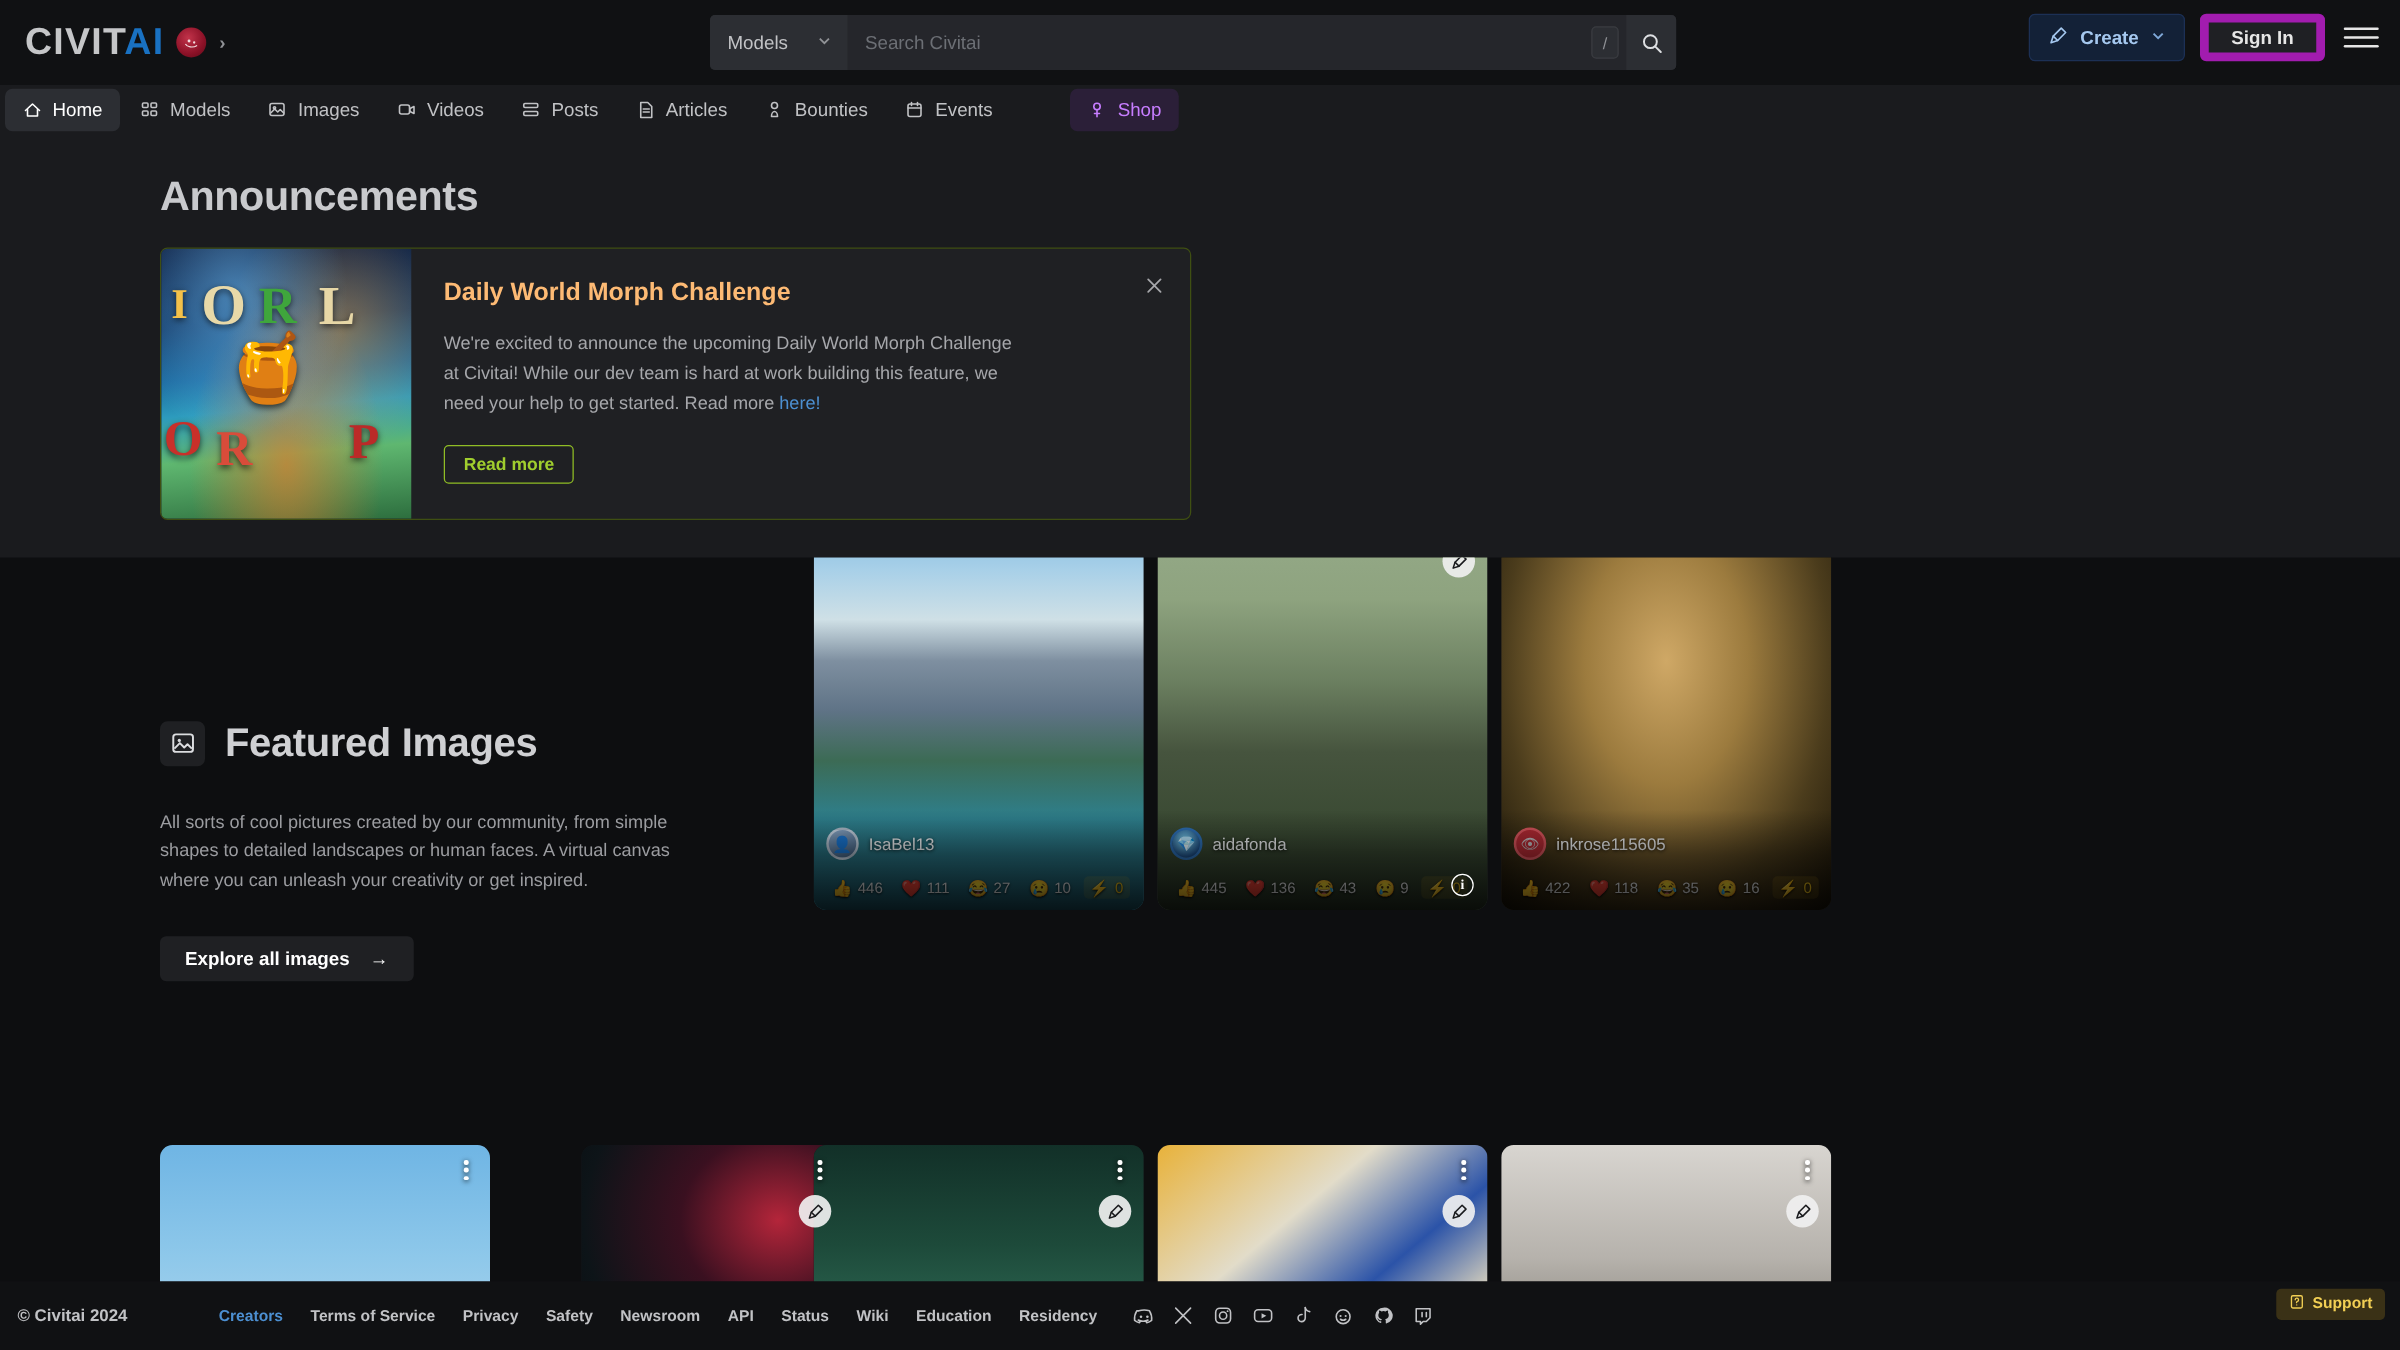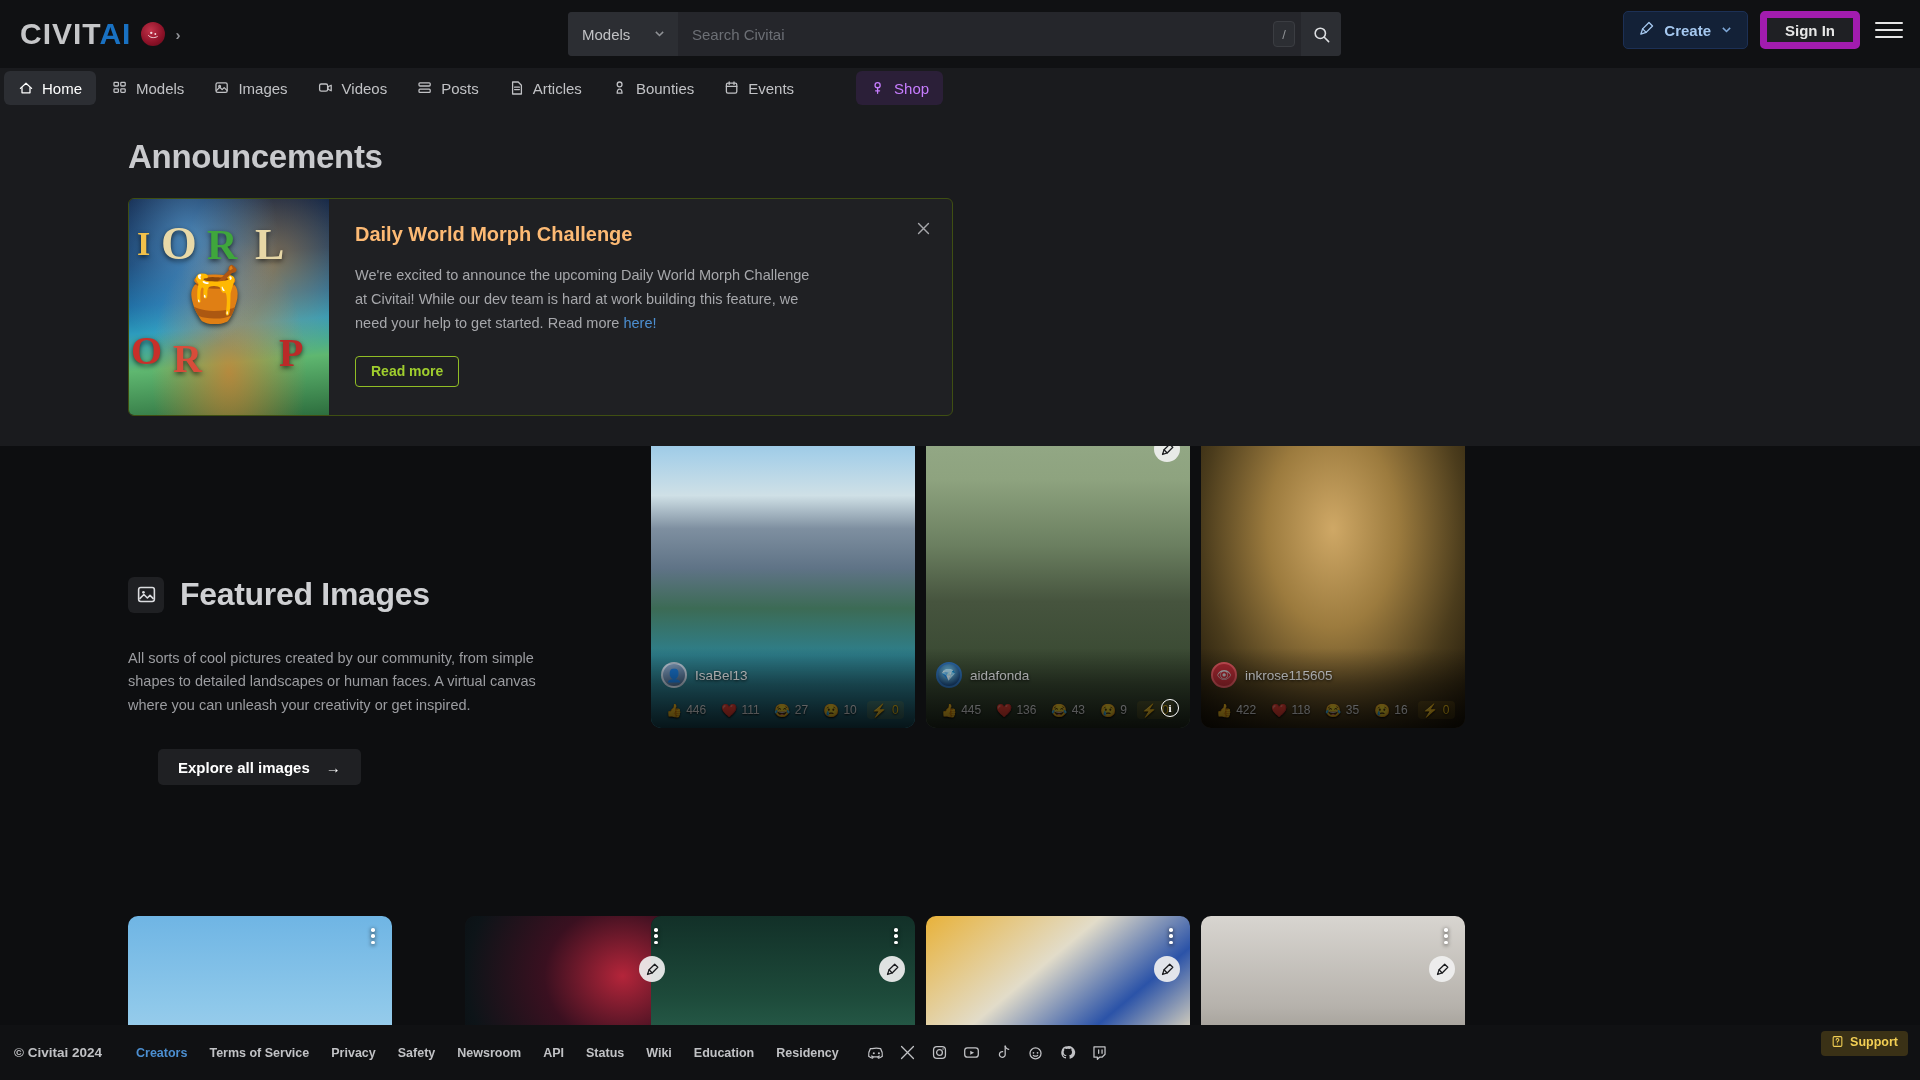--- a/index.html
+++ b/index.html
@@ -131,21 +131,21 @@
   .feat-head { display:flex; align-items:center; gap:16px; margin-bottom:34px; }
   .feat-ico {
     width:36px; height:36px; border-radius:6px; background:#1f2023;
     display:flex; align-items:center; justify-content:center;
   }
   .feat-h { font-size:32px; font-weight:800; color:#cfd0d3; letter-spacing:-0.3px; }
   .feat-p { font-size:14.5px; line-height:1.62; color:#9b9ca0; width:428px; }
   .feat-explore {
     margin-top:32px; display:inline-flex; align-items:center; gap:16px;
     height:36px; padding:0 20px; background:#1f2023; border-radius:5px;
-    color:#ffffff; font-size:15px; font-weight:700; cursor:pointer;margin-left:30px;
+    color:#ffffff; font-size:15px; font-weight:700; cursor:pointer;
   }
 
   
   .card {
     position:absolute; border-radius:10px; overflow:hidden; background:#141517;
     cursor:pointer;
   }
   .card .art { position:absolute; inset:0; }
   .dots {
     position:absolute; right:11px; top:10px; width:16px; height:20px;
@@ -566,21 +566,21 @@
             <path d="M15.5 3.5l5 5-9 9-5-5z"></path>
             <path d="M6.5 12.5L4 20l7.5-2.5"></path>
           </svg>
         </div>
       </div>
     </div>
 </div>
 
 <div class="footer">
   <span class="copy">© Civitai 2024</span>
-  <div id="footer-links" style="display:flex;align-items:center;">
+  <div id="footer-links" style="display:flex;align-items:center;margin-left:39px;">
       <span class="flink accent">Creators</span>
       <span class="flink">Terms of Service</span>
       <span class="flink">Privacy</span>
       <span class="flink">Safety</span>
       <span class="flink">Newsroom</span>
       <span class="flink">API</span>
       <span class="flink">Status</span>
       <span class="flink">Wiki</span>
       <span class="flink">Education</span>
       <span class="flink">Residency</span>

